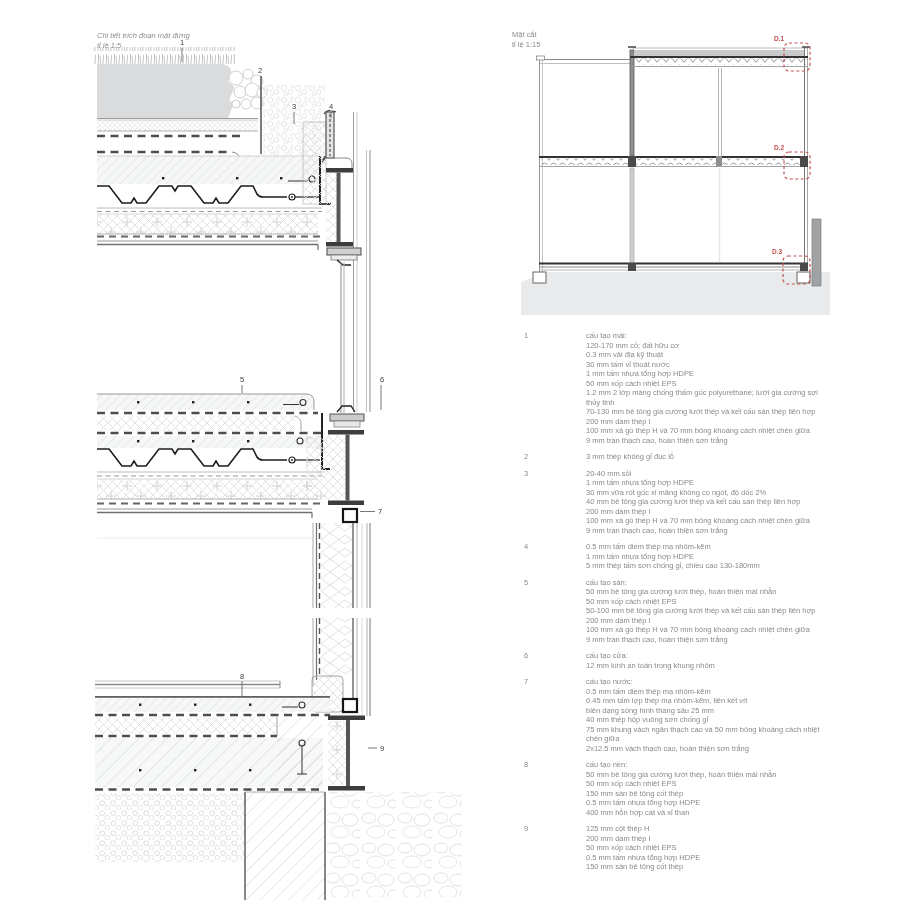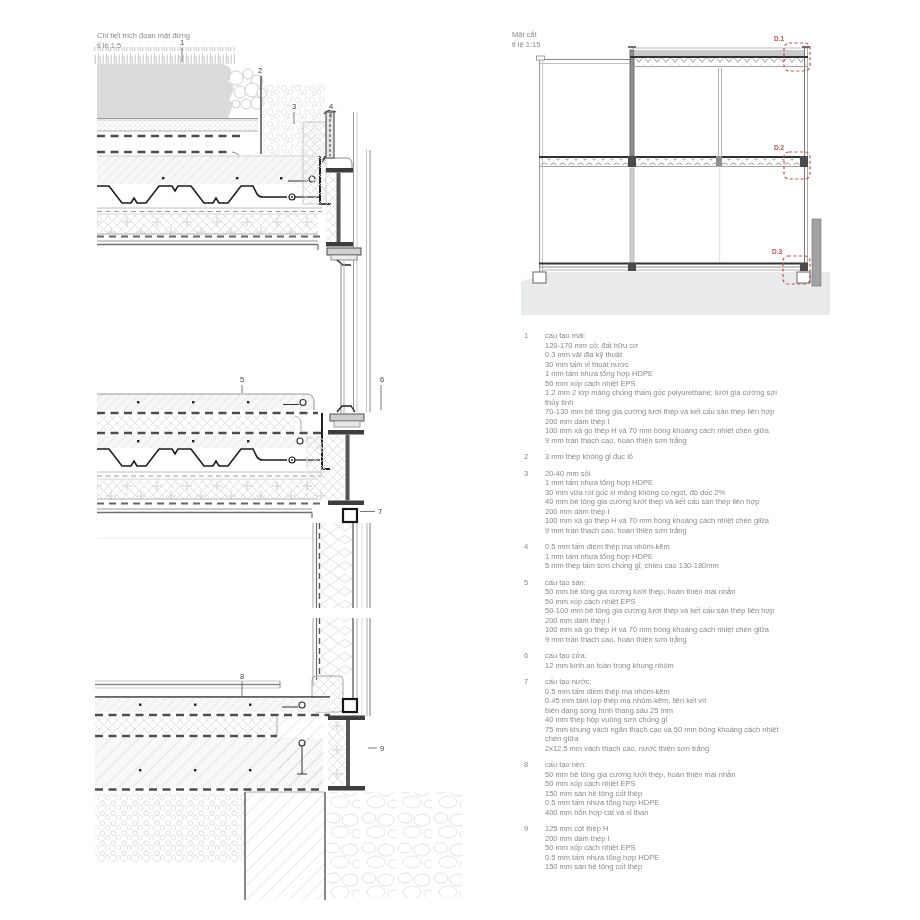--- a/index.html
+++ b/index.html
@@ -4,34 +4,34 @@
 <style>
   html,body{margin:0;padding:0;}
   body{
     width:920px;height:920px;position:relative;background:#ffffff;
     font-family:"Liberation Sans","DejaVu Sans",sans-serif;overflow:hidden;
   }
   .cap{position:absolute;font-size:7.5px;line-height:9.5px;color:#8c8c8c;white-space:pre;}
   .notes{position:absolute;left:524px;top:331px;width:336px;}
   .note-item{display:flex;margin-bottom:7px;color:#8a8a8a;font-size:7.5px;line-height:9.5px;}
   .note-num{width:21px;flex:none;}
-  .note-lines{flex:1;}
+  .note-lines{flex:1;margin-left:41px;}
   svg{position:absolute;}
   svg text{font-family:"Liberation Sans","DejaVu Sans",sans-serif;}
   .lbl{font-size:7.5px;fill:#3c3c3c;paint-order:stroke;stroke:#ffffff;stroke-width:3px;}
   .dlbl{font-size:6.5px;font-weight:bold;}
   .memb{stroke:#4d4d4d;stroke-width:2.6;stroke-dasharray:8 5.5;fill:none;}
   .mthin{stroke:#9a9a9a;stroke-width:1;stroke-dasharray:5 3.5;fill:none;}
   .mmed{stroke:#666;stroke-width:1.8;stroke-dasharray:7 5;fill:none;}
   .ldr{stroke:#555;stroke-width:0.8;}
 </style>
 </head>
 <body>
 
-<div class="cap" style="left:97px;top:31px;"><span>Chi tiết trích đoạn mặt đứng</span><br><span>tỉ lệ 1:5</span></div>
+<div class="cap" style="left:97px;top:31px;font-style:italic;"><span>Chi tiết trích đoạn mặt đứng</span><br><span>tỉ lệ 1:5</span></div>
 <div class="cap" style="left:512px;top:30px;"><span>Mặt cắt</span><br><span>tỉ lệ 1:15</span></div>
 
 <svg style="left:0;top:0;" width="500" height="920" viewBox="0 0 500 920">
 <defs>
   <pattern id="pHatch" width="6.5" height="6.5" patternUnits="userSpaceOnUse" patternTransform="rotate(45)">
     <line x1="0" y1="0" x2="0" y2="6.5" stroke="#dadada" stroke-width="1"></line>
   </pattern>
   <pattern id="pHatchWide" width="10" height="10" patternUnits="userSpaceOnUse" patternTransform="rotate(45)">
     <line x1="0" y1="0" x2="0" y2="10" stroke="#d2d2d2" stroke-width="1"></line>
   </pattern>
@@ -476,21 +476,21 @@
     <div class="note-item">
       <div class="note-num">7</div>
       <div class="note-lines">
         <div class="note-line">cấu tạo nước:</div>
         <div class="note-line">0.5 mm tấm diềm thép mạ nhôm-kẽm</div>
         <div class="note-line">0.45 mm tấm lợp thép mạ nhôm-kẽm, liên kết vít</div>
         <div class="note-line">biên dạng sóng hình thang sâu 25 mm</div>
         <div class="note-line">40 mm thép hộp vuông sơn chống gỉ</div>
         <div class="note-line">75 mm khung vách ngăn thạch cao và 50 mm bông khoáng cách nhiệt</div>
         <div class="note-line">chèn giữa</div>
-        <div class="note-line">2x12.5 mm vách thạch cao, nước thiện sơn trắng</div>
+        <div class="note-line">2x12.5 mm vách thạch cao, hoàn thiện sơn trắng</div>
       </div>
     </div>
 
     <div class="note-item">
       <div class="note-num">8</div>
       <div class="note-lines">
         <div class="note-line">cấu tạo nền:</div>
         <div class="note-line">50 mm bê tông gia cường lưới thép, hoàn thiện mài nhẵn</div>
         <div class="note-line">50 mm xốp cách nhiệt EPS</div>
         <div class="note-line">150 mm sàn bê tông cốt thép</div>

